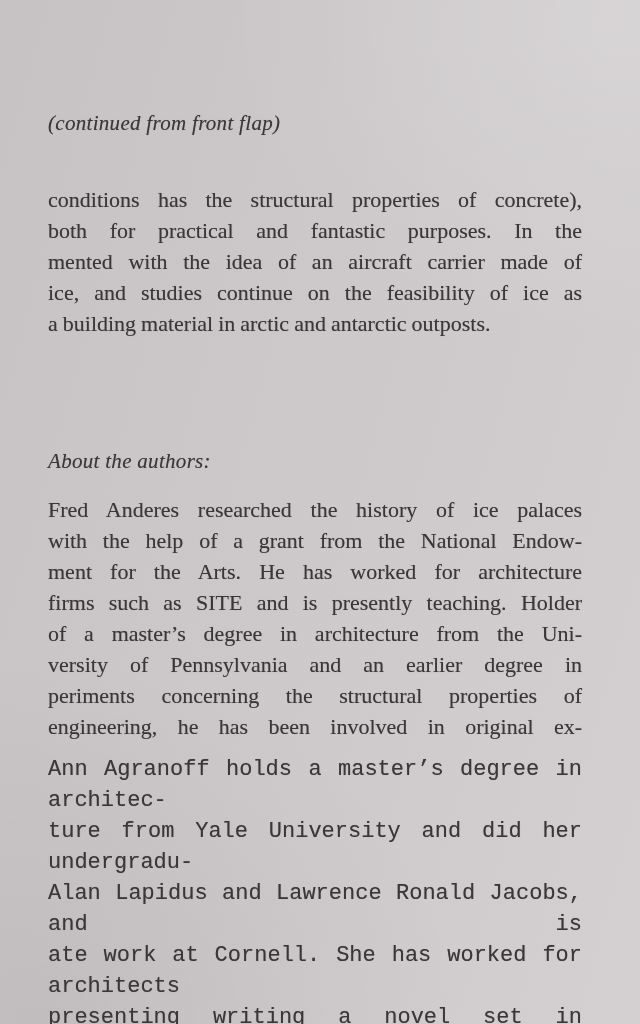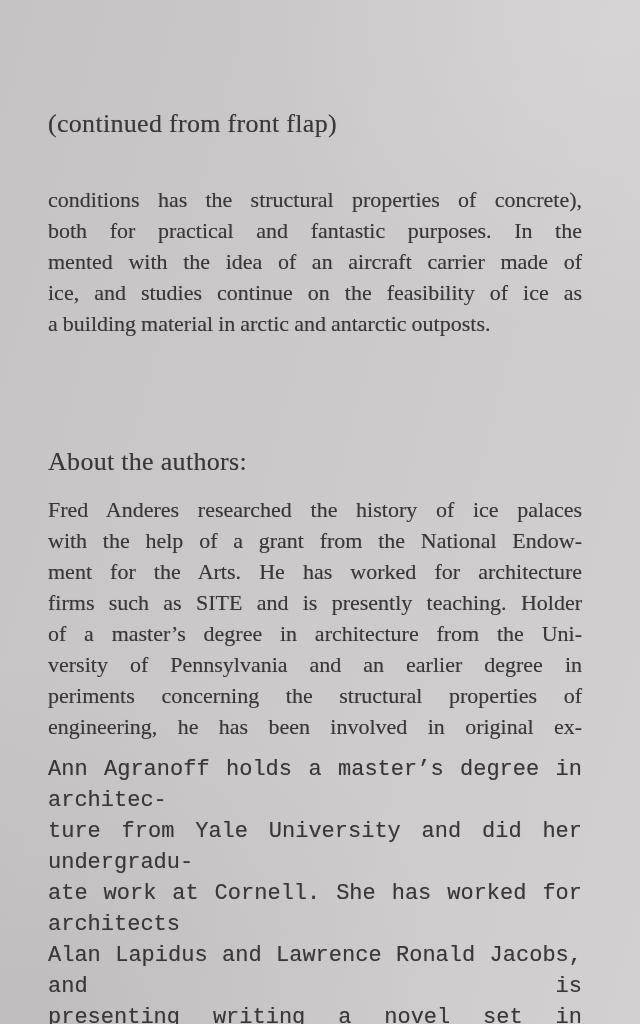--- a/index.html
+++ b/index.html
@@ -12,21 +12,22 @@
       radial-gradient(720px 620px at 6% 100%, rgba(0,0,0,.05), rgba(0,0,0,0) 60%),
       linear-gradient(105deg, var(--paper-dark, #c7c3c4) 0%, var(--paper-mid, #cecacb) 55%, var(--paper-light, #d4d0d1) 100%);
     font-family: "Liberation Serif", "DejaVu Serif", serif;
     color: var(--ink, #3b3738);
   }
   .flap {
     padding: 108px 58px 0 48px;
     text-shadow: 0 0 0.7px rgba(59,55,56,0.45);
   }
   .note {
-    font-size: 26px;
+    font-style: italic;
+    font-size: 21px;
     line-height: 31px;
     letter-spacing: 0.3px;
   }
   .para {
     font-size: 22px;
     line-height: 31px;
     margin: 0;
   }
   .line {
     text-align: justify;
@@ -65,18 +66,18 @@
       <div class="line">firms such as SITE and is presently teaching. Holder</div>
       <div class="line">of a master’s degree in architecture from the Uni-</div>
       <div class="line">versity of Pennsylvania and an earlier degree in</div>
       <div class="line">periments concerning the structural properties of</div>
       <div class="line">engineering, he has been involved in original ex-</div>
     </div>
 
   <div class="para mt-ann">
       <div class="line">Ann Agranoff holds a master’s degree in architec-</div>
       <div class="line">ture from Yale University and did her undergradu-</div>
+      <div class="line">Alan Lapidus and Lawrence Ronald Jacobs, and is</div>
       <div class="line">ate work at Cornell. She has worked for architects</div>
-      <div class="line">Alan Lapidus and Lawrence Ronald Jacobs, and is</div>
       <div class="line last">presenting writing a novel set in ancient Mexico.</div>
     </div>
 
 </div>
 
 </body></html>

